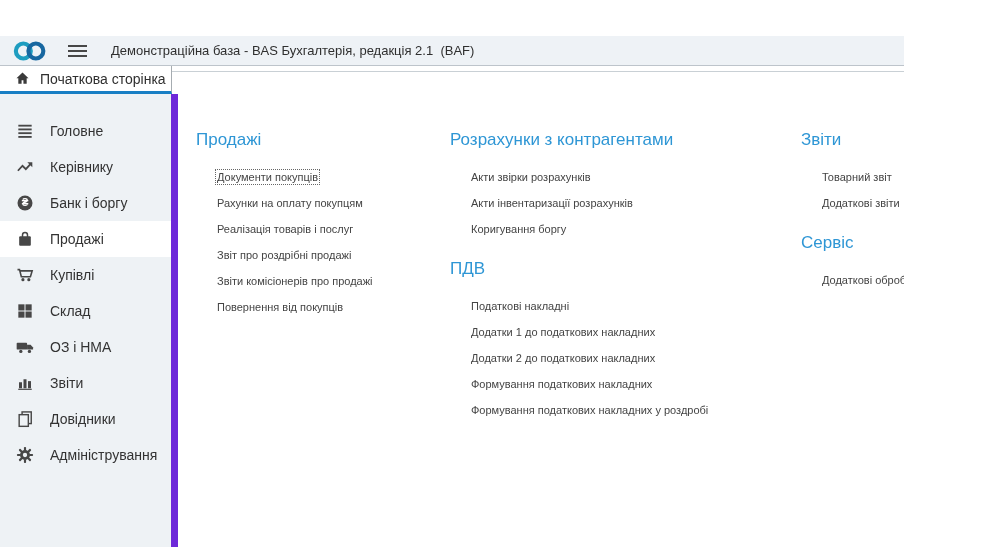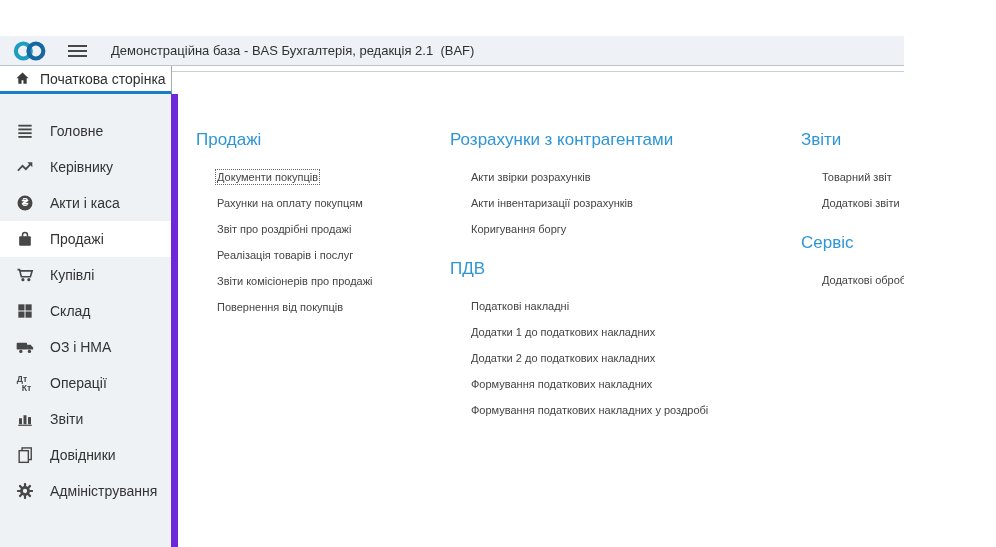--- a/index.html
+++ b/index.html
@@ -98,21 +98,21 @@
         <span>Керівнику</span>
       </div>
 
       <div class="side-item">
         <span class="ic">
           <svg width="20" height="20" viewBox="0 0 24 24">
               <circle cx="12" cy="12" r="9" fill="#474747"></circle>
               <text x="12" y="16" font-size="12" font-weight="bold" fill="#ffffff" text-anchor="middle" font-family="Liberation Sans, sans-serif">₴</text>
             </svg>
         </span>
-        <span>Акти і каса</span>
+        <span>Банк і боргу</span>
       </div>
 
       <div class="side-item selected">
         <span class="ic">
           <svg width="20" height="20" viewBox="0 0 24 24">
               <path d="M9 9.5 V7.2 a3 3 0 0 1 6 0 V9.5" fill="none" stroke="#474747" stroke-width="1.8"></path>
               <rect x="5" y="8.8" width="14" height="11.4" rx="1.2" fill="#474747"></rect>
             </svg>
         </span>
         <span>Продажі</span>
@@ -148,29 +148,20 @@
               <rect x="2" y="7" width="12.5" height="8" rx="1"></rect>
               <path d="M14.5 9.2 h4.2 l3 3.4 v2.4 h-7.2 z"></path>
               <circle cx="7" cy="17.3" r="2"></circle>
               <circle cx="17.3" cy="17.3" r="2"></circle>
             </svg>
         </span>
         <span>ОЗ і НМА</span>
       </div>
 
 
-      <div class="side-item">
-        <span class="ic">
-          <svg width="22" height="22" viewBox="0 0 24 24">
-              <text x="3" y="11" font-size="9.5" font-weight="bold" fill="#474747" font-family="Liberation Sans, sans-serif">Дт</text>
-              <text x="8.5" y="21" font-size="9.5" font-weight="bold" fill="#474747" font-family="Liberation Sans, sans-serif">Кт</text>
-            </svg>
-        </span>
-        <span>Операції</span>
-      </div>
 
       <div class="side-item">
         <span class="ic">
           <svg width="18" height="18" viewBox="0 0 24 24" fill="#474747">
               <rect x="4" y="11" width="4" height="8"></rect>
               <rect x="10" y="7" width="4" height="12"></rect>
               <rect x="16" y="9.5" width="4" height="9.5"></rect>
               <rect x="3" y="19.6" width="18" height="1.6"></rect>
             </svg>
         </span>
@@ -212,22 +203,22 @@
     </div>
 
     <div class="main">
 
       <div class="col col1">
         <div class="section">
           <h2 class="sec-title">Продажі</h2>
           <div class="links">
             <div class="link focused"><span class="lt">Документи покупців</span></div>
             <div class="link"><span class="lt">Рахунки на оплату покупцям</span></div>
+            <div class="link"><span class="lt">Реалізація товарів і послуг</span></div>
             <div class="link"><span class="lt">Звіт про роздрібні продажі</span></div>
-            <div class="link"><span class="lt">Реалізація товарів і послуг</span></div>
             <div class="link"><span class="lt">Звіти комісіонерів про продажі</span></div>
             <div class="link"><span class="lt">Повернення від покупців</span></div>
           </div>
         </div>
       </div>
 
       <div class="col col2">
         <div class="section">
           <h2 class="sec-title">Розрахунки з контрагентами</h2>
           <div class="links">

